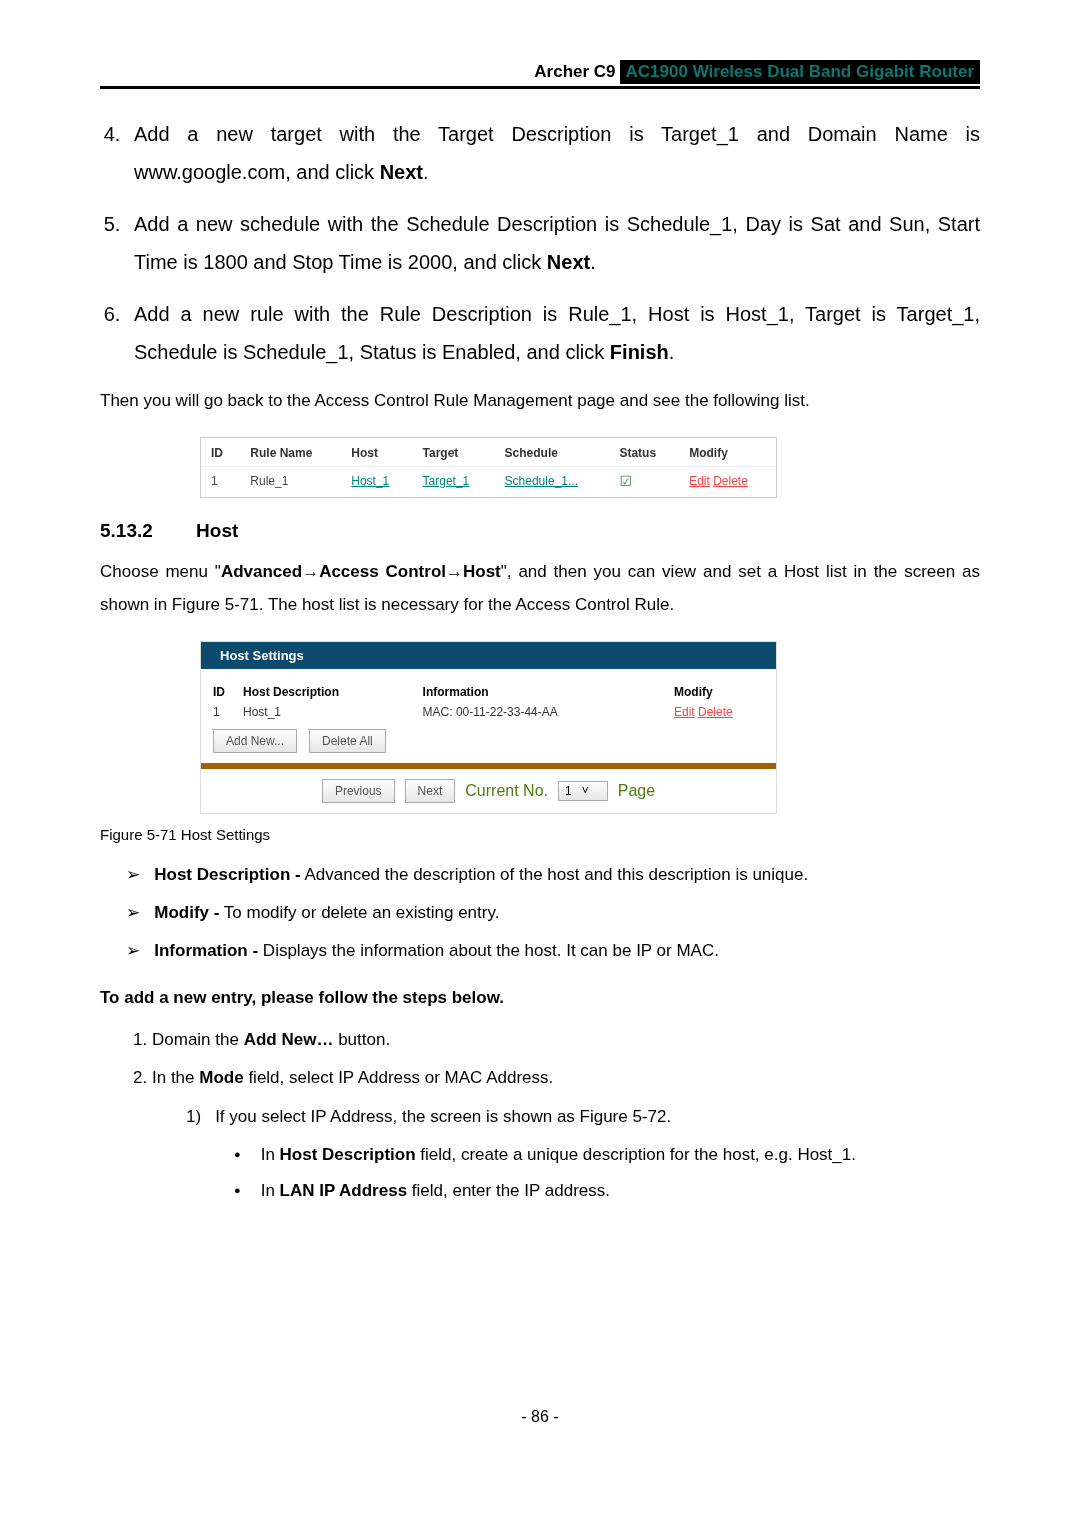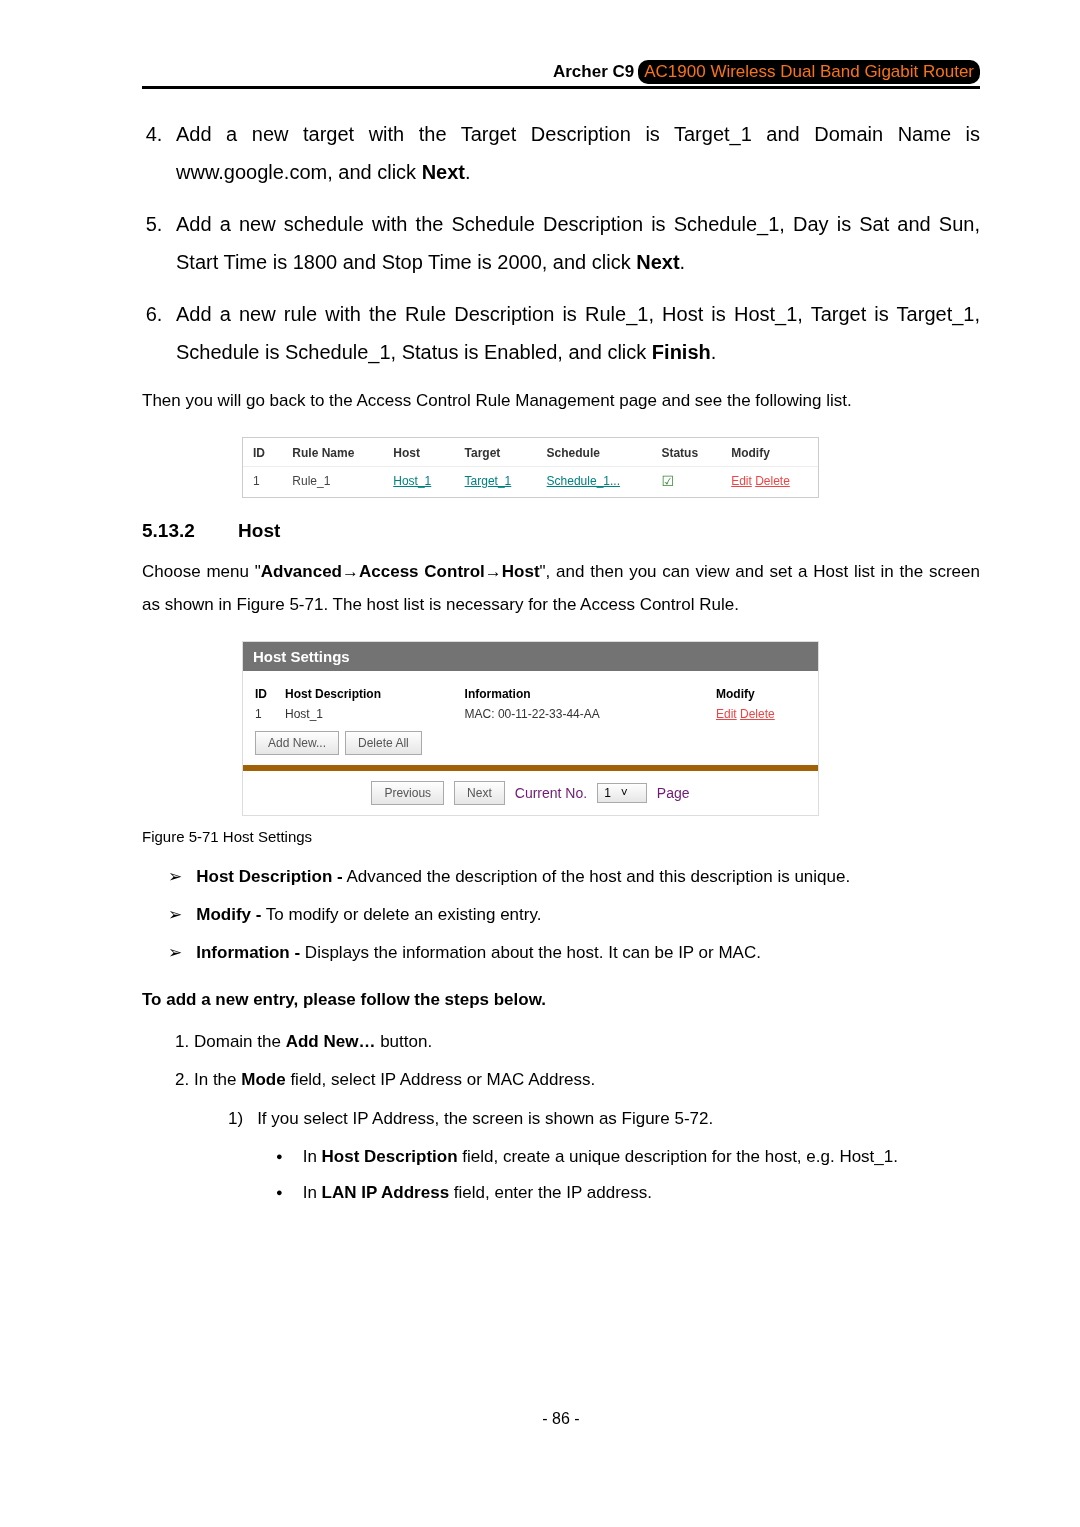--- a/index.html
+++ b/index.html
@@ -5,42 +5,40 @@
     body {
       font-family: Arial, sans-serif;
       background: #fff;
       margin: 0;
       padding: 0;
       width: 1080px;
       color: #000;
     }
     .page {
       padding: 60px 100px 40px 100px;
-      margin-left: 42px;
     }
     .header-bar {
       display: flex;
       align-items: baseline;
       justify-content: flex-end;
       border-bottom: 3px solid #000;
       padding-bottom: 2px;
       margin-bottom: 26px;
     }
     .hdr-model {
       font-weight: bold;
       font-size: 17px;
       margin-right: 4px;
     }
     .hdr-right {
       background: #000;
-      color: #f97316;
-      font-weight: normal;
+      color: #0f766e;
+      font-weight: bold;
       font-size: 17px;
       padding: 2px 6px;
-      border-radius: 10px;
     }
     ol.numbered {
       margin: 0;
       padding-left: 26px;
     }
     ol.numbered > li {
       font-size: 20px;
       line-height: 1.9;
       margin-bottom: 14px;
       text-align: justify;
@@ -89,61 +87,61 @@
     }
     .sec-title { margin-left: 38px; }
     .host-widget {
       margin: 0 0 12px 100px;
       width: 575px;
       border: 1px solid #ddd;
       font-family: Verdana, Arial, sans-serif;
       font-size: 12px;
     }
     .hw-title {
-      background: #737373;
+      background: #0c4a6e;
       color: #fff;
       font-weight: bold;
-      padding: 6px 10px;
-      font-size: 15px;
+      padding: 6px 19px;
+      font-size: 13px;
     }
     .hw-body {
       padding: 16px 12px 10px 12px;
     }
     .hw-row {
       display: flex;
       justify-content: space-between;
       margin-bottom: 6px;
     }
     .hw-col-id { width: 30px; font-weight: bold; }
     .hw-col-desc { flex: 1; font-weight: bold; }
     .hw-col-info { flex: 1.4; font-weight: bold; }
     .hw-col-mod { width: 90px; font-weight: bold; }
     .hw-row.data .hw-col-id,
     .hw-row.data .hw-col-desc,
     .hw-row.data .hw-col-info { font-weight: normal; color: #333; }
     .hw-row.data .hw-col-mod { font-weight: normal; }
-    .hw-buttons { margin-top: 10px; display: flex; gap: 6px; }
+    .hw-buttons { margin-top: 10px; display: flex; gap: 12px; }
     .btn {
       font-family: Verdana, Arial, sans-serif;
       font-size: 12px;
       background: linear-gradient(#fefefe,#e6e6e6);
       border: 1px solid #aaa;
       padding: 4px 12px;
       color: #555;
       cursor: pointer;
     }
     .hw-pager {
       border-top: 6px solid #a16207;
       padding: 10px 12px;
       display: flex;
       justify-content: center;
       align-items: center;
       gap: 10px;
     }
-    .pager-label { font-size: 14px; color: #701a75; }
+    .pager-label { font-size: 16px; color: #4d7c0f; }
     .pager-select {
       font-size: 12px;
       border: 1px solid #aaa;
       padding: 2px 18px 2px 6px;
       background: linear-gradient(#fefefe,#e6e6e6);
       position: relative;
     }
     .caption {
       text-align: left;
       font-size: 15px;

